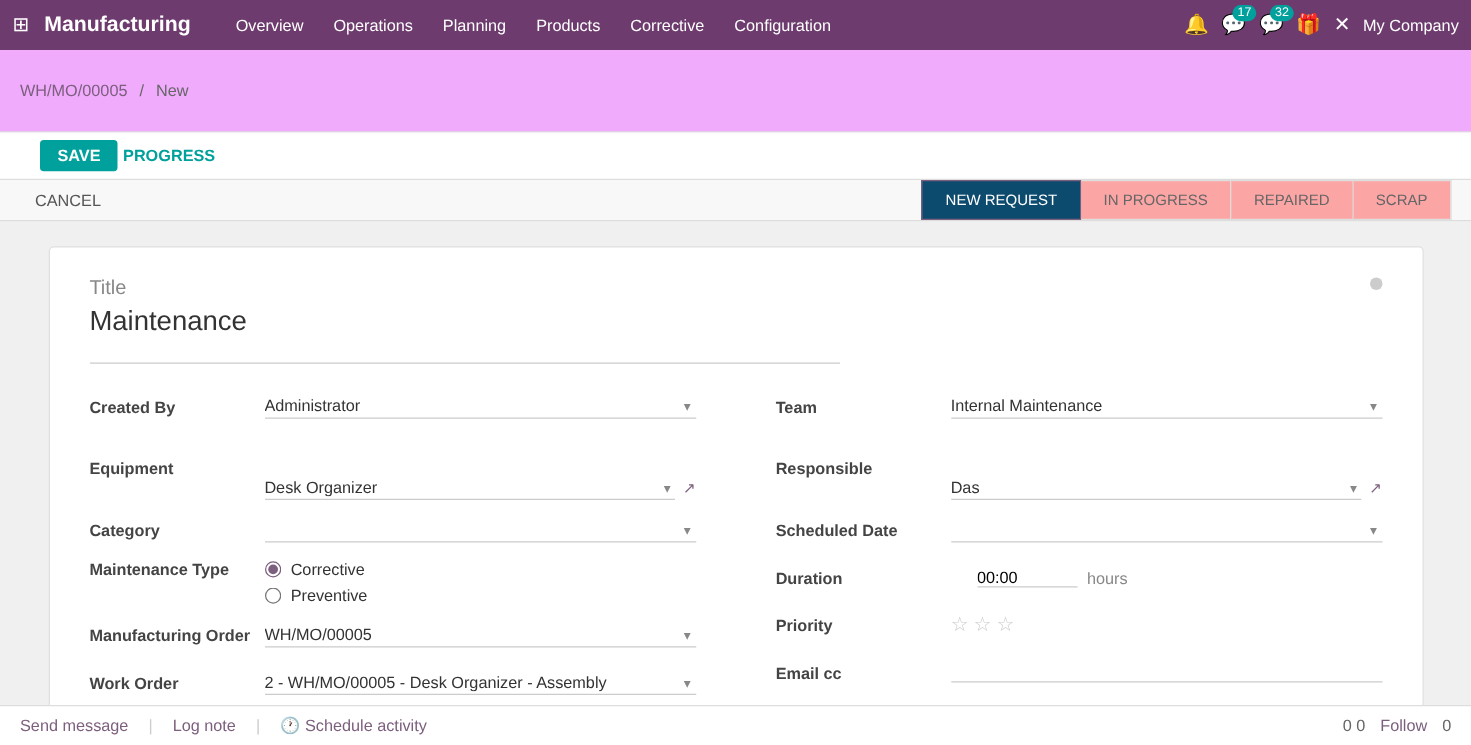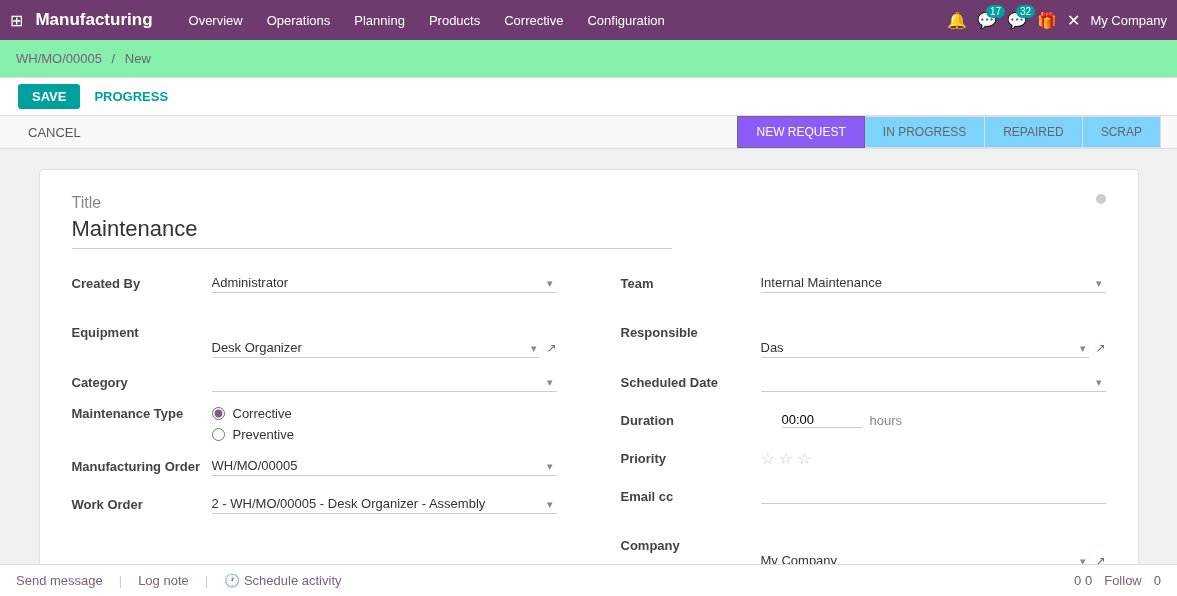--- a/index.html
+++ b/index.html
@@ -36,35 +36,35 @@
       border-radius: 10px;
       font-size: 10px;
       padding: 1px 4px;
       min-width: 16px;
       text-align: center;
     }
     .topnav .company-name { font-size: 13px; color: #fff; }
 
     
     .breadcrumb-bar {
-      background: #86efac;
-      padding: 11px 16px;
+      background: #f0abfc;
+      padding: 25px 16px;
       border-bottom: 1px solid #ddd;
       font-size: 13px;
       color: #666;
     }
     .breadcrumb-bar .separator { margin: 0 6px; }
 
     
     .action-bar {
       background: #fff;
-      padding: 6px 18px;
+      padding: 6px 32px;
       border-bottom: 1px solid #ddd;
       display: flex;
-      gap: 14px;
+      gap: 4px;
     }
     .btn-save {
       background: #00a09d;
       color: #fff;
       border: none;
       padding: 5px 14px;
       border-radius: 3px;
       cursor: pointer;
       font-size: 13px;
       font-weight: bold;
@@ -97,26 +97,26 @@
     .status-steps {
       display: flex;
       margin-left: auto;
     }
     .status-step {
       padding: 8px 18px;
       font-size: 12px;
       border: 1px solid #ddd;
       border-left: none;
       cursor: pointer;
-      background: #7dd3fc;
+      background: #fca5a5;
       color: #666;
     }
     .status-step:first-child { border-left: 1px solid #ddd; }
     .status-step.active {
-      background: #8b5cf6;
+      background: #0c4a6e;
       color: #fff;
       border-color: #7c5e7e;
     }
 
     
     .main-content {
       padding: 20px 24px;
       min-height: 400px;
     }
     .form-card {
@@ -129,21 +129,21 @@
     }
 
     .form-title-label { font-size: 16px; color: #888; margin-bottom: 4px; }
     .form-title-input {
       font-size: 22px;
       color: #333;
       border: none;
       border-bottom: 1px solid #ccc;
       width: 100%;
       max-width: 600px;
-      padding-bottom: 6px;
+      padding-bottom: 20px;
       margin-bottom: 20px;
       outline: none;
       background: transparent;
     }
 
     .form-body {
       display: flex;
       gap: 64px;
     }
     .form-left { flex: 1; }

